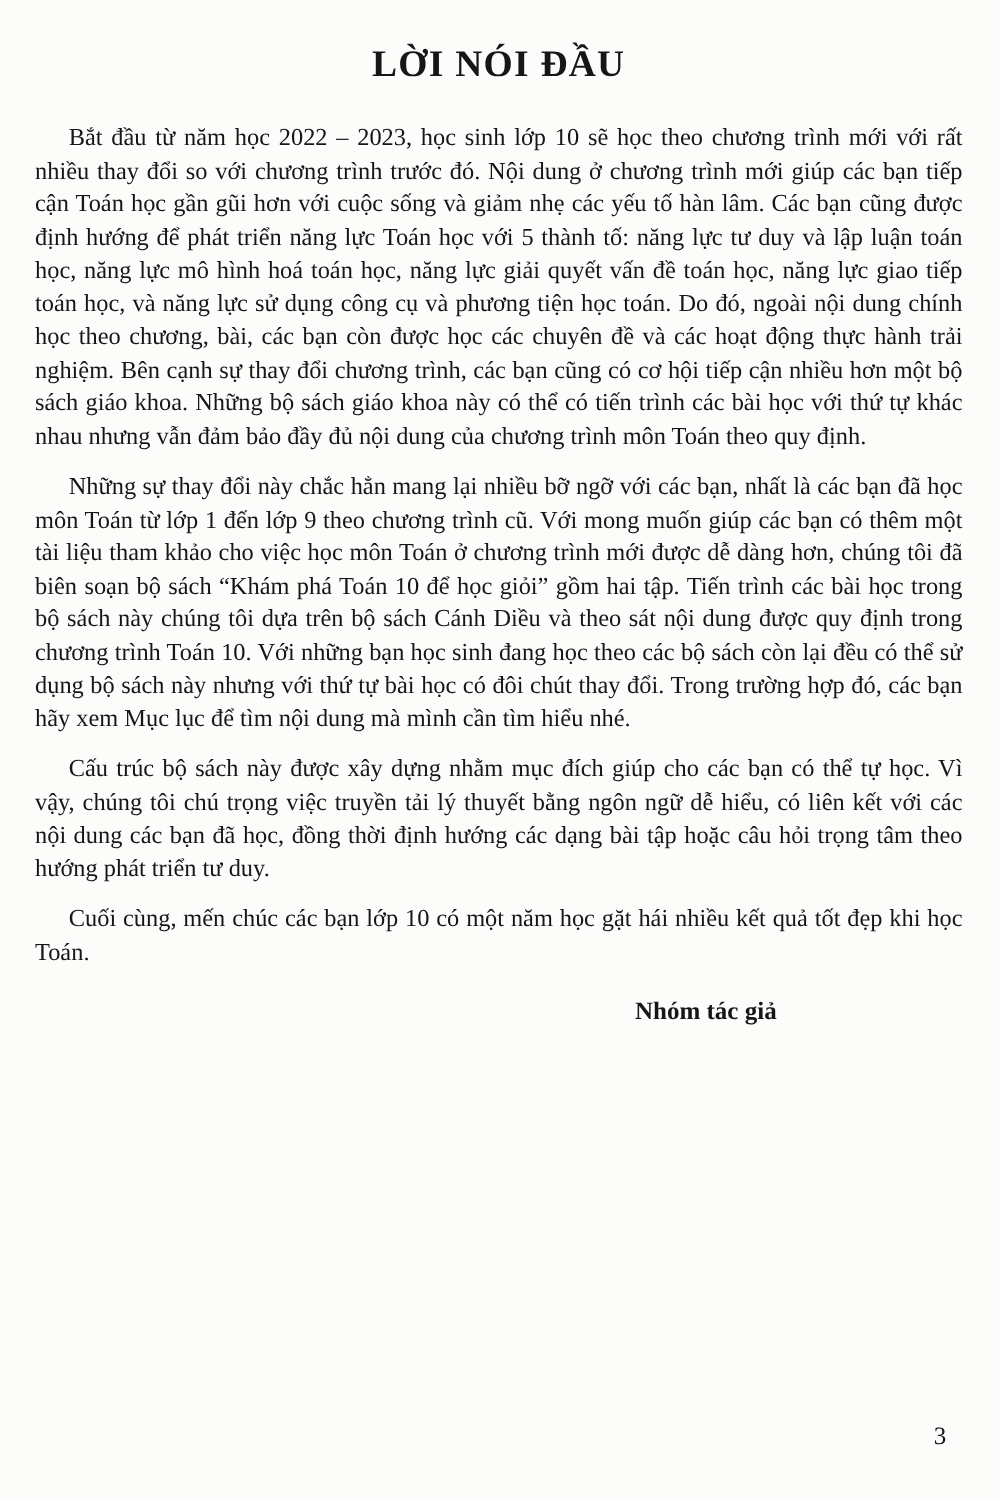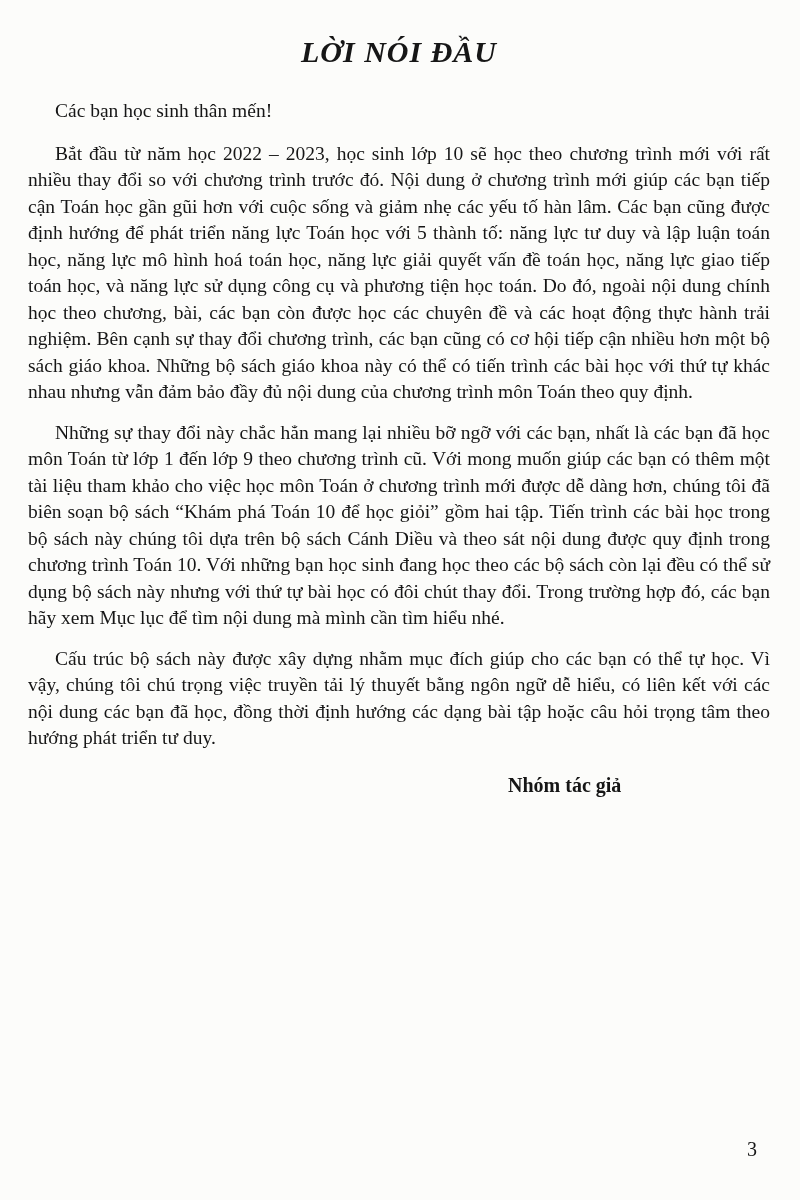--- a/index.html
+++ b/index.html
@@ -21,21 +21,20 @@
     padding: 30px 30px 0 28px;
     overflow: hidden;
   }
   .doc-title {
     text-align: center;
     font-weight: bold;
     font-size: 30px;
     line-height: 36px;
     letter-spacing: 1px;
     margin: 4px 0 28px 0;
-    font-style: italic;
   }
   .greeting {
     margin: 0 0 16px 0;
     text-indent: 27px;
   }
   .para {
     margin: 0 0 14px 0;
     text-align: justify;
     text-indent: 27px;
   }
@@ -51,26 +50,26 @@
     font-size: 20px;
     font-weight: normal;
   }
 </style>
 </head>
 <body>
 
 <div class="page">
   <h1 class="doc-title">LỜI NÓI ĐẦU</h1>
 
-  <p class="greeting">Các bạn học sinh thân mến!</p>
 
   <p class="para">Bắt đầu từ năm học 2022 – 2023, học sinh lớp 10 sẽ học theo chương trình mới với rất nhiều thay đổi so với chương trình trước đó. Nội dung ở chương trình mới giúp các bạn tiếp cận Toán học gần gũi hơn với cuộc sống và giảm nhẹ các yếu tố hàn lâm. Các bạn cũng được định hướng để phát triển năng lực Toán học với 5 thành tố: năng lực tư duy và lập luận toán học, năng lực mô hình hoá toán học, năng lực giải quyết vấn đề toán học, năng lực giao tiếp toán học, và năng lực sử dụng công cụ và phương tiện học toán. Do đó, ngoài nội dung chính học theo chương, bài, các bạn còn được học các chuyên đề và các hoạt động thực hành trải nghiệm. Bên cạnh sự thay đổi chương trình, các bạn cũng có cơ hội tiếp cận nhiều hơn một bộ sách giáo khoa. Những bộ sách giáo khoa này có thể có tiến trình các bài học với thứ tự khác nhau nhưng vẫn đảm bảo đầy đủ nội dung của chương trình môn Toán theo quy định.</p>
 
   <p class="para">Những sự thay đổi này chắc hẳn mang lại nhiều bỡ ngỡ với các bạn, nhất là các bạn đã học môn Toán từ lớp 1 đến lớp 9 theo chương trình cũ. Với mong muốn giúp các bạn có thêm một tài liệu tham khảo cho việc học môn Toán ở chương trình mới được dễ dàng hơn, chúng tôi đã biên soạn bộ sách “Khám phá Toán 10 để học giỏi” gồm hai tập. Tiến trình các bài học trong bộ sách này chúng tôi dựa trên bộ sách Cánh Diều và theo sát nội dung được quy định trong chương trình Toán 10. Với những bạn học sinh đang học theo các bộ sách còn lại đều có thể sử dụng bộ sách này nhưng với thứ tự bài học có đôi chút thay đổi. Trong trường hợp đó, các bạn hãy xem Mục lục để tìm nội dung mà mình cần tìm hiểu nhé.</p>
 
   <p class="para">Cấu trúc bộ sách này được xây dựng nhằm mục đích giúp cho các bạn có thể tự học. Vì vậy, chúng tôi chú trọng việc truyền tải lý thuyết bằng ngôn ngữ dễ hiểu, có liên kết với các nội dung các bạn đã học, đồng thời định hướng các dạng bài tập hoặc câu hỏi trọng tâm theo hướng phát triển tư duy.</p>
 
 
+  <p class="para">Cuối cùng, mến chúc các bạn lớp 10 có một năm học gặt hái nhiều kết quả tốt đẹp khi học Toán.</p>
 
   <div class="signature">Nhóm tác giả</div>
 
   <div class="page-number">3</div>
 </div>
 
 </body></html>

